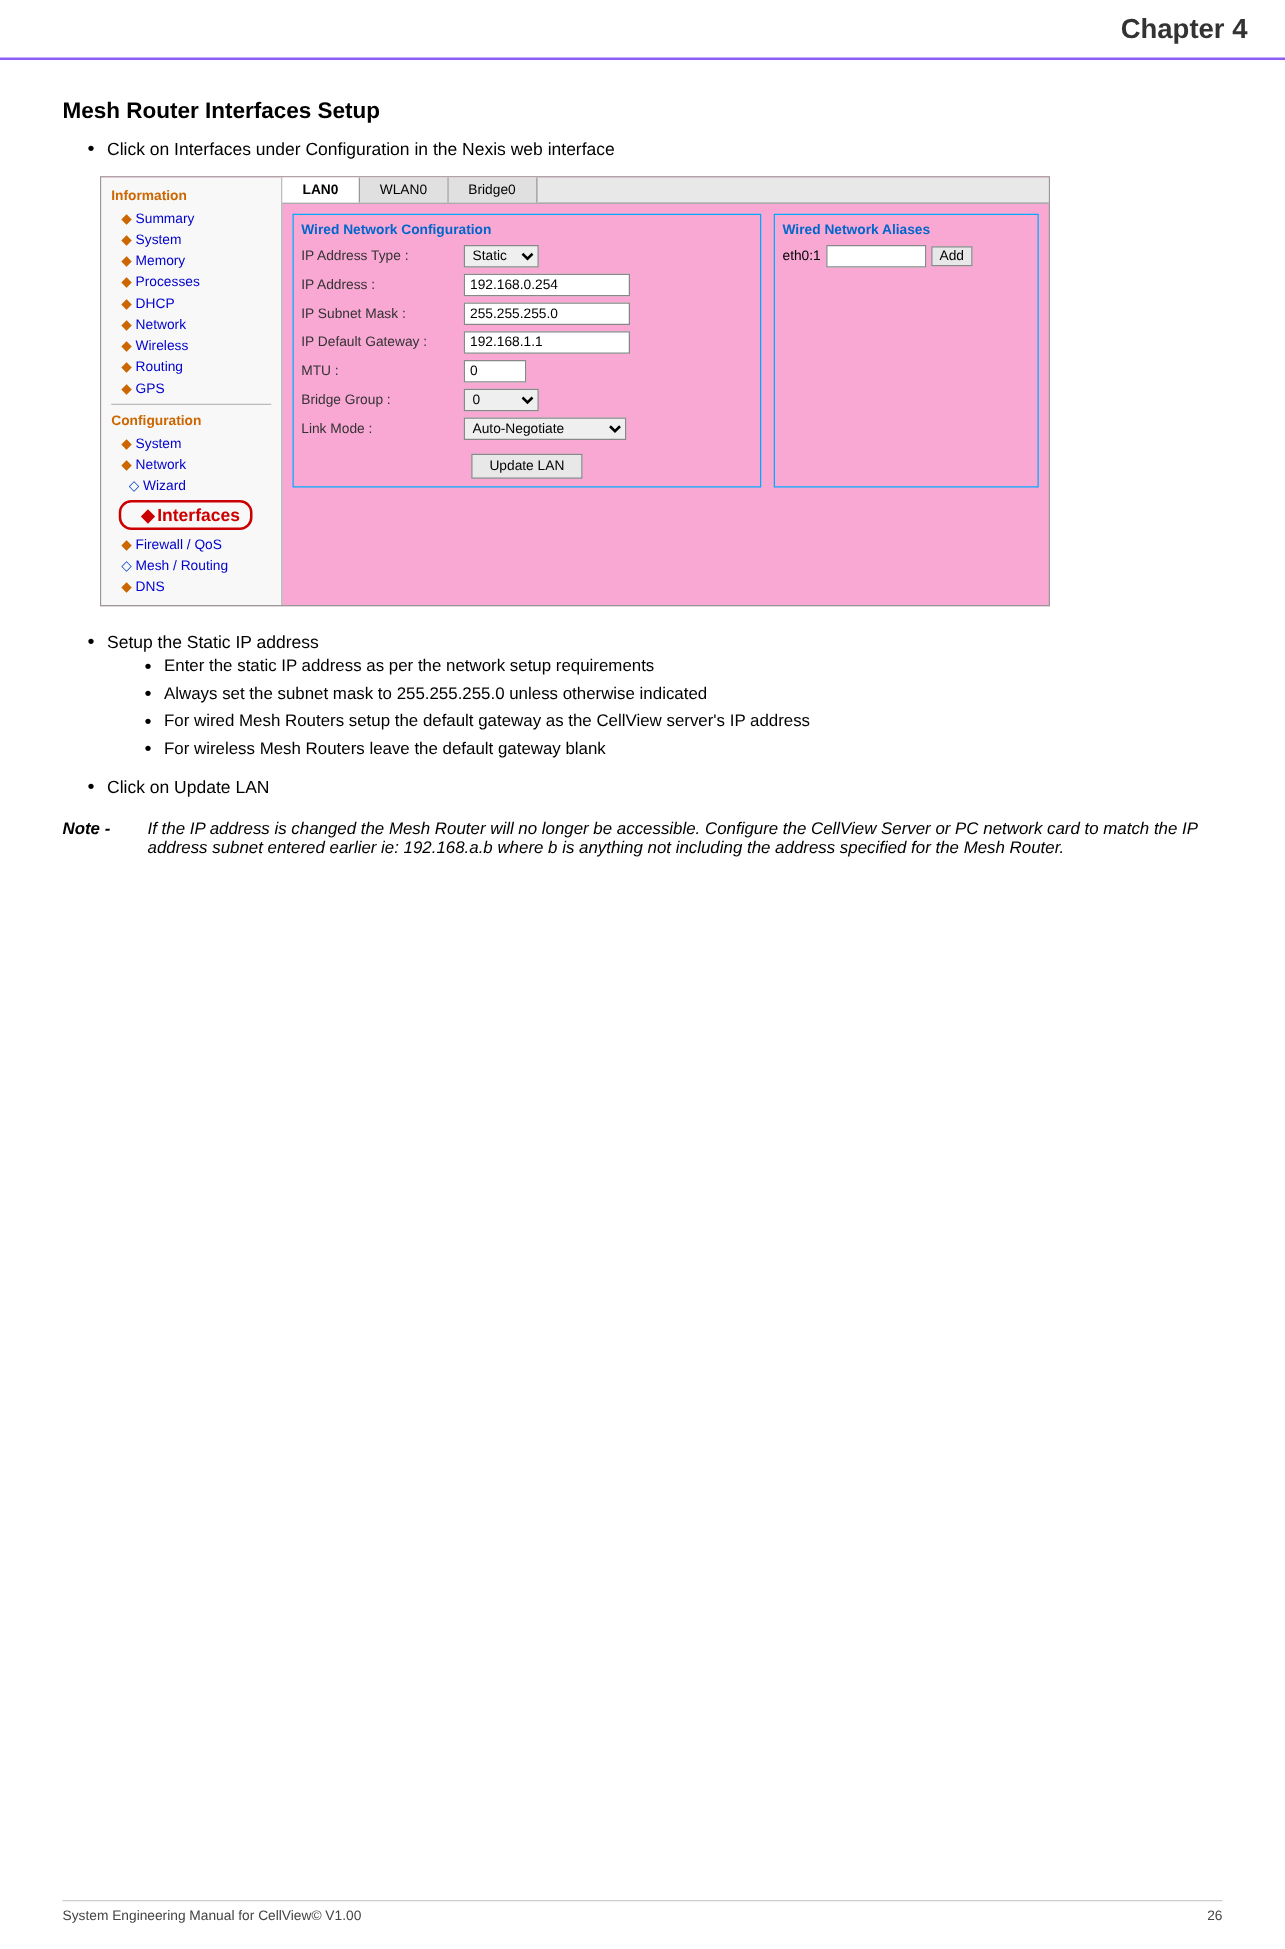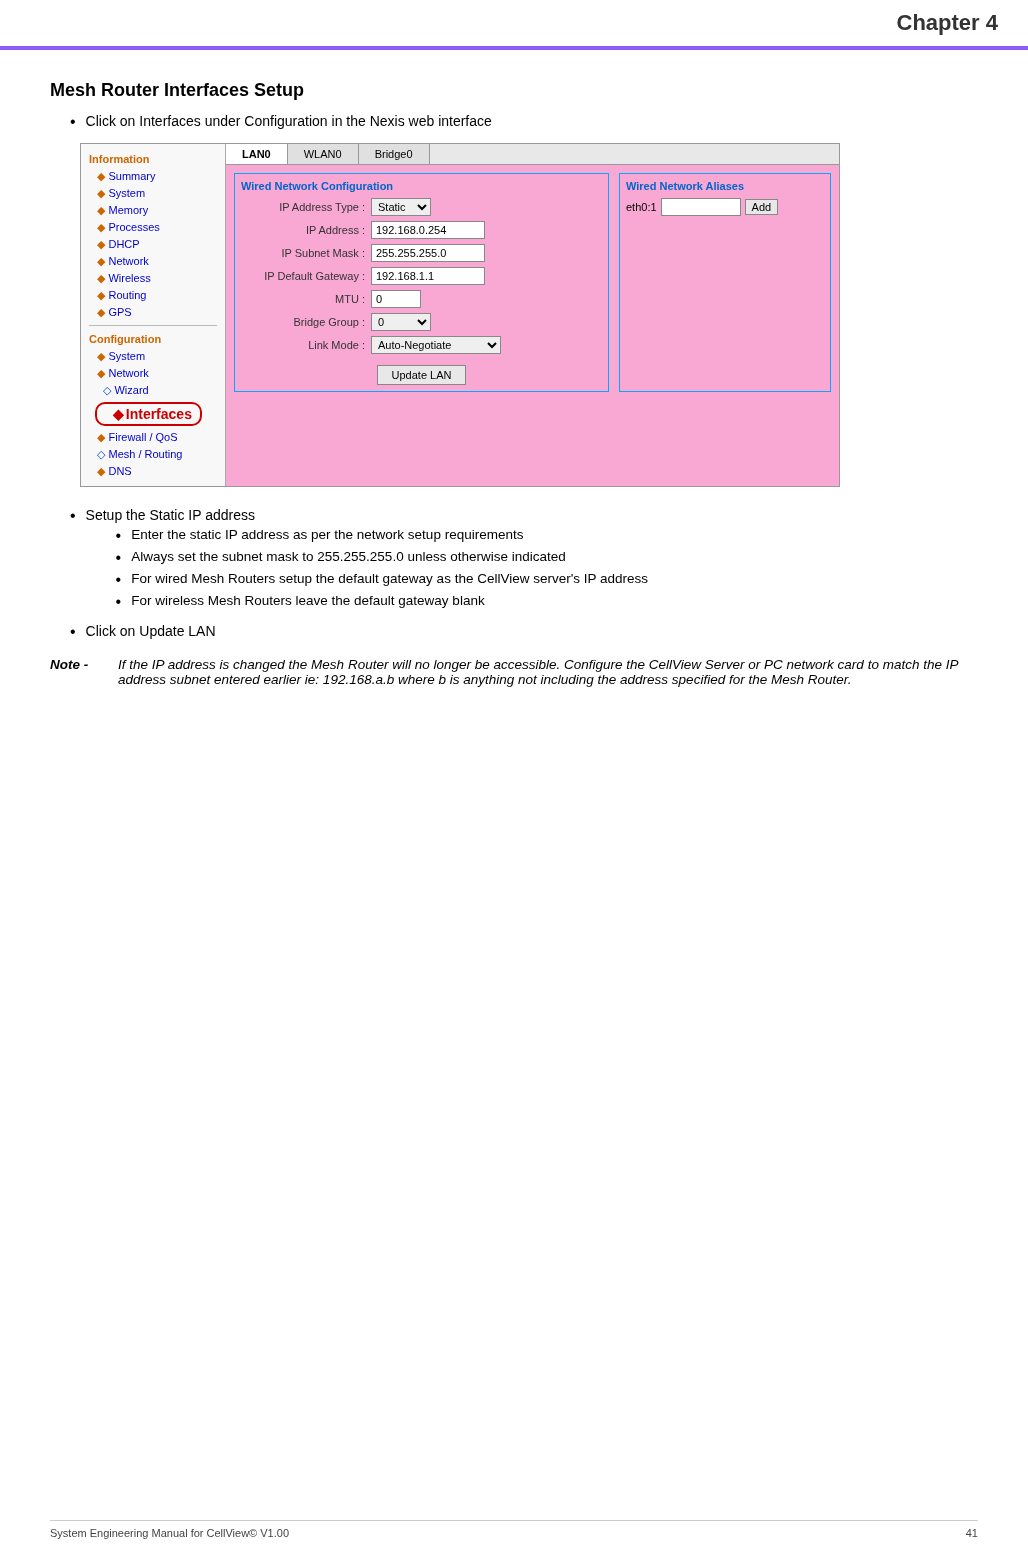--- a/index.html
+++ b/index.html
@@ -8,21 +8,21 @@
       font-size: 14px;
       background: #fff;
       color: #000;
       width: 1028px;
       min-height: 1559px;
       position: relative;
     }
 
     
     .page-header {
-      border-bottom: 4px solid #8b5cf6;
+      border-bottom: 2px solid #8b5cf6;
       padding: 10px 30px 10px 0;
       text-align: right;
       font-size: 22px;
       font-weight: bold;
       color: #333;
       margin-bottom: 20px;
     }
 
     
     .content {
@@ -182,31 +182,30 @@
 
     .form-row {
       display: flex;
       align-items: center;
       margin-bottom: 5px;
       font-size: 11px;
     }
 
     .form-label {
       width: 130px;
-      text-align: right;
       padding-right: 6px;
       color: #333;
     }
 
     .form-input {
       border: 1px solid #888;
       padding: 1px 4px;
       font-size: 11px;
       height: 18px;
-      width: 114px;
+      width: 133px;
     }
 
     .form-select {
       border: 1px solid #888;
       padding: 1px 2px;
       font-size: 11px;
       height: 18px;
       width: 60px;
     }
 
@@ -443,14 +442,14 @@
 
   <div class="note-section">
     <span class="note-label">Note -</span>
     <span style="margin-left:8px;">If the IP address is changed the Mesh Router will no longer be accessible.  Configure the CellView Server or PC network card to match the IP address subnet entered earlier  ie: 192.168.a.b where b is anything not including the address specified for the Mesh Router.</span>
   </div>
 
 </div>
 
 <div class="page-footer">
   <span>System Engineering Manual for CellView© V1.00</span>
-  <span>41</span>
+  <span>26</span>
 </div>
 
 </body></html>

